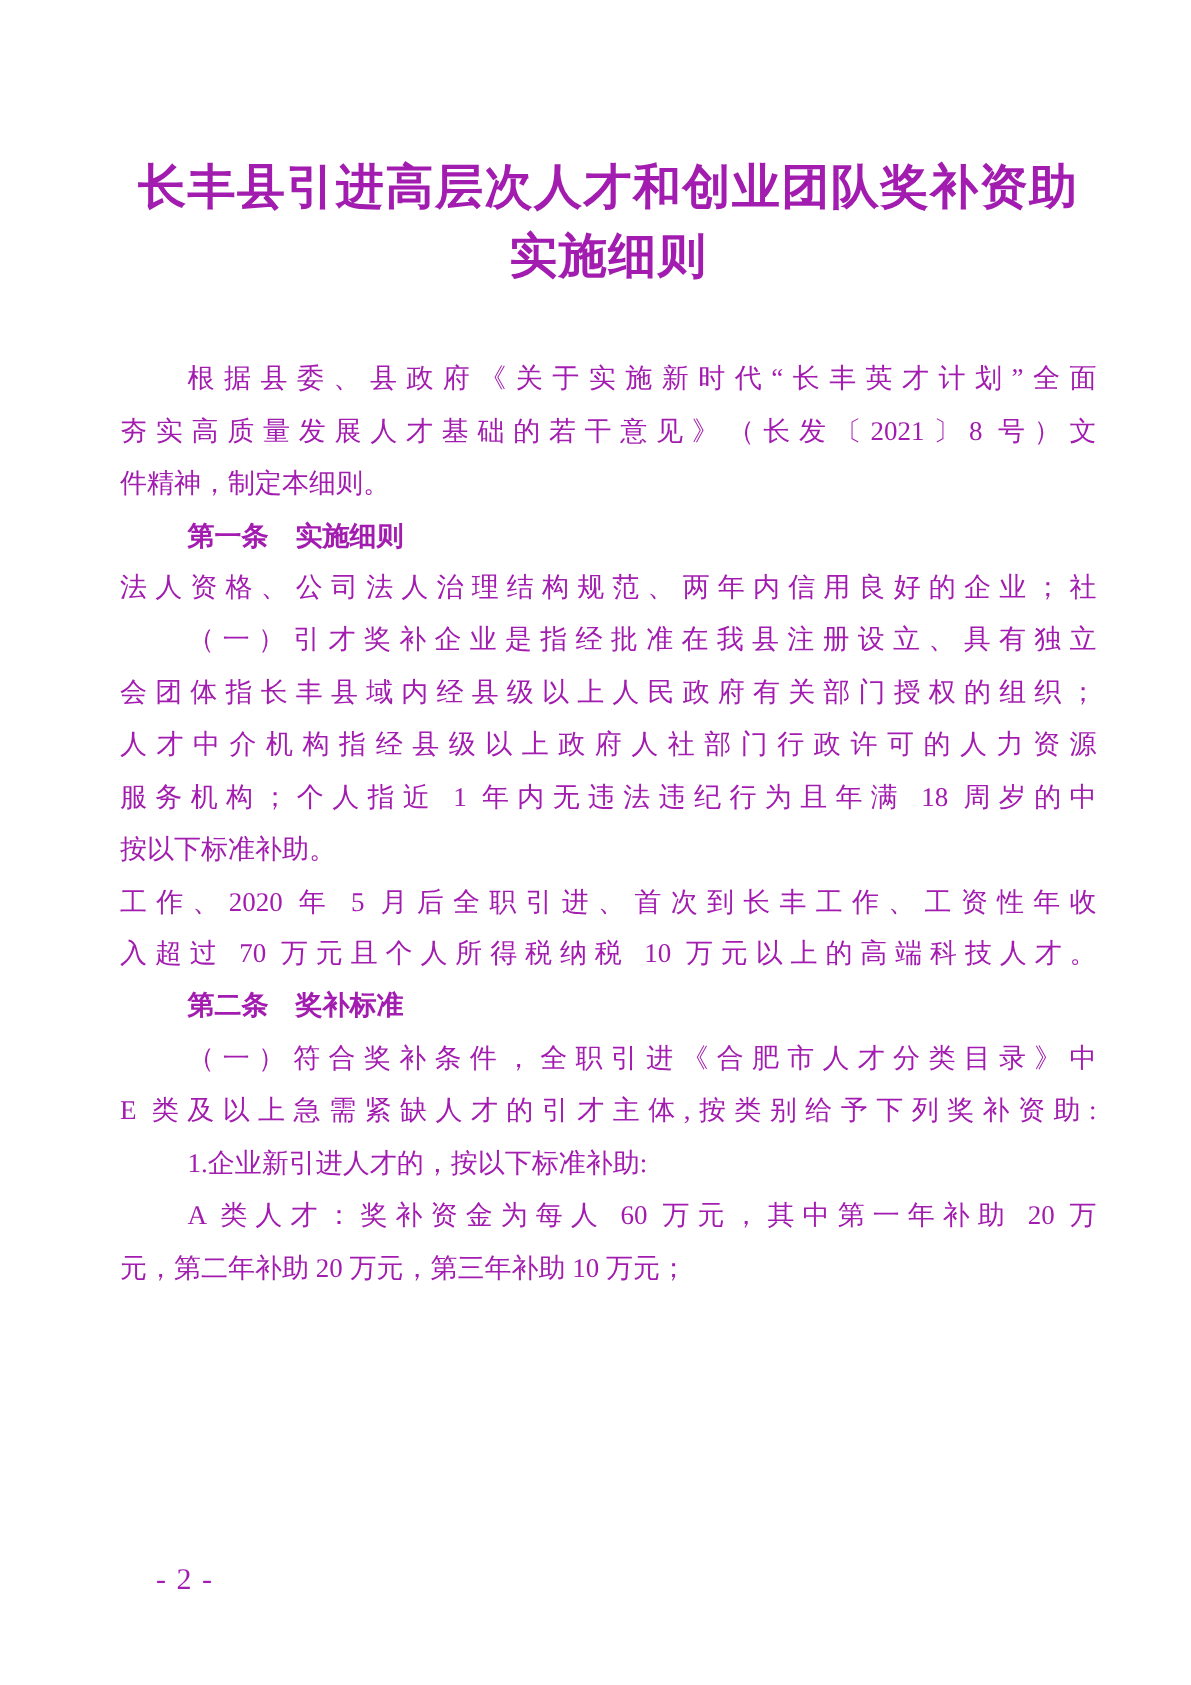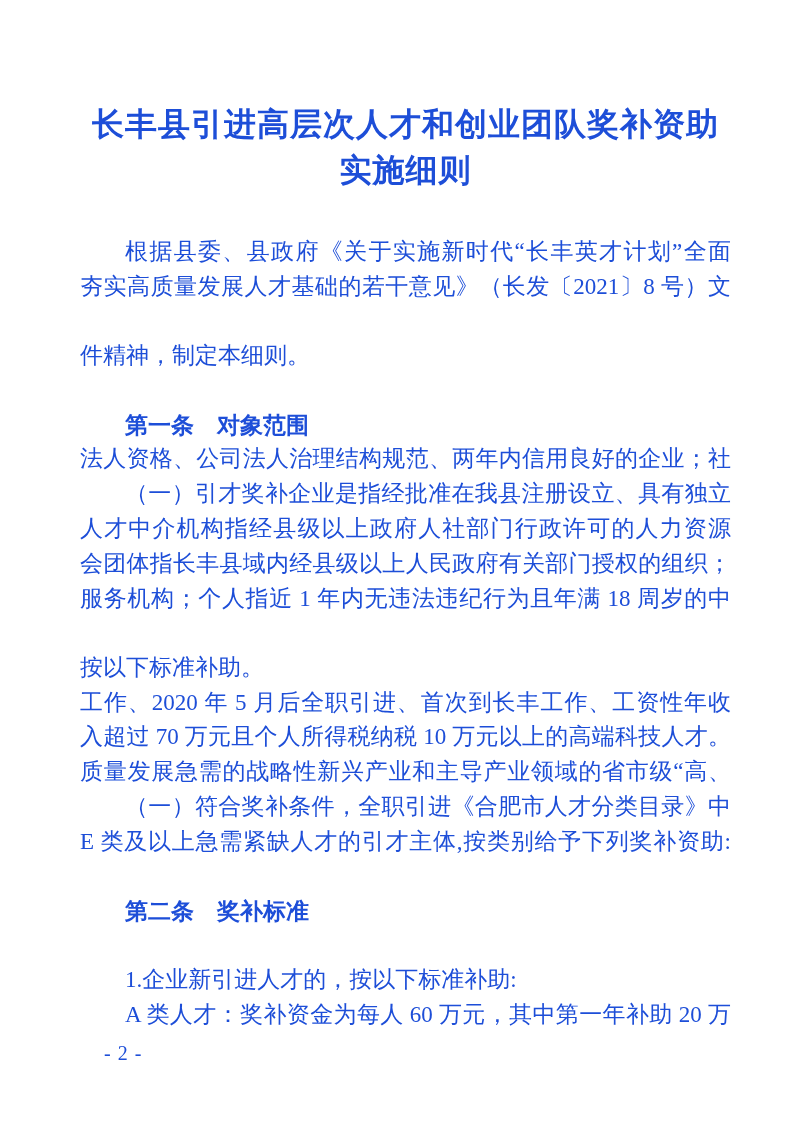--- a/index.html
+++ b/index.html
@@ -5,49 +5,49 @@
   html, body {
     margin: 0;
     padding: 0;
     background: #ffffff;
   }
   .page {
     position: relative;
     width: 794px;
     height: 1123px;
     background: #ffffff;
-    color: #1d4ed8;
+    color: #a21caf;
     font-family: "Liberation Serif", "DejaVu Serif", serif;
     overflow: hidden;
   }
   .content {
     position: absolute;
     left: 80px;
     top: 101px;
     width: 651px;
   }
   .doc-title {
     font-size: 32px;
     font-weight: bold;
     line-height: 46px;
     text-align: center;
     letter-spacing: 1px;
   }
   .body-text {
     margin-top: 42px;
-    font-size: 23px;
+    font-size: 18px;
     line-height: 34.86px;
   }
   .para { margin: 0; padding: 0; }
   .line {
     text-align: justify;
     text-align-last: justify;
     min-height: 34.86px;
   }
-  .line.last { text-align-last: left; margin-top: 34px; }
+  .line.last { text-align-last: left; }
   .line.first { text-indent: 45px; }
   .heading .line {
     font-family: "Liberation Sans", "DejaVu Sans", sans-serif;
     font-weight: bold;
   }
   .page-number {
     position: absolute;
     left: 104px;
     top: 1042px;
     font-size: 20px;
@@ -69,55 +69,55 @@
 
     <div class="body-text">
 
       <div class="para">
         <div class="line first">根据县委、县政府《关于实施新时代“长丰英才计划”全面</div>
         <div class="line">夯实高质量发展人才基础的若干意见》（长发〔2021〕8 号）文</div>
         <div class="line last">件精神，制定本细则。</div>
       </div>
 
       <div class="para heading">
-        <div class="line first last">第一条　对象范围</div>
+        <div class="line first last">第一条　实施细则</div>
       </div>
 
       <div class="para">
         <div class="line">法人资格、公司法人治理结构规范、两年内信用良好的企业；社</div>
         <div class="line first">（一）引才奖补企业是指经批准在我县注册设立、具有独立</div>
+        <div class="line">会团体指长丰县域内经县级以上人民政府有关部门授权的组织；</div>
         <div class="line">人才中介机构指经县级以上政府人社部门行政许可的人力资源</div>
-        <div class="line">会团体指长丰县域内经县级以上人民政府有关部门授权的组织；</div>
         <div class="line">服务机构；个人指近 1 年内无违法违纪行为且年满 18 周岁的中</div>
         <div class="line last">按以下标准补助。</div>
       </div>
 
       <div class="para">
         <div class="line">工作、2020 年 5 月后全职引进、首次到长丰工作、工资性年收</div>
         <div class="line">入超过 70 万元且个人所得税纳税 10 万元以上的高端科技人才。</div>
       </div>
 
       <div class="para">
-        <div class="line">质量发展急需的战略性新兴产业和主导产业领域的省市级“高、</div>
+      </div>
+
+      <div class="para heading">
+        <div class="line first last">第二条　奖补标准</div>
       </div>
 
       <div class="para">
         <div class="line first">（一）符合奖补条件，全职引进《合肥市人才分类目录》中</div>
         <div class="line">E 类及以上急需紧缺人才的引才主体,按类别给予下列奖补资助:</div>
-      </div>
-
-      <div class="para heading">
-        <div class="line first last">第二条　奖补标准</div>
       </div>
 
       <div class="para">
         <div class="line first last">1.企业新引进人才的，按以下标准补助:</div>
       </div>
 
       <div class="para">
         <div class="line first">A 类人才：奖补资金为每人 60 万元，其中第一年补助 20 万</div>
+        <div class="line last">元，第二年补助 20 万元，第三年补助 10 万元；</div>
       </div>
 
     </div>
   </div>
 
   <div class="page-number">- 2 -</div>
 </div>
 
 </body></html>

